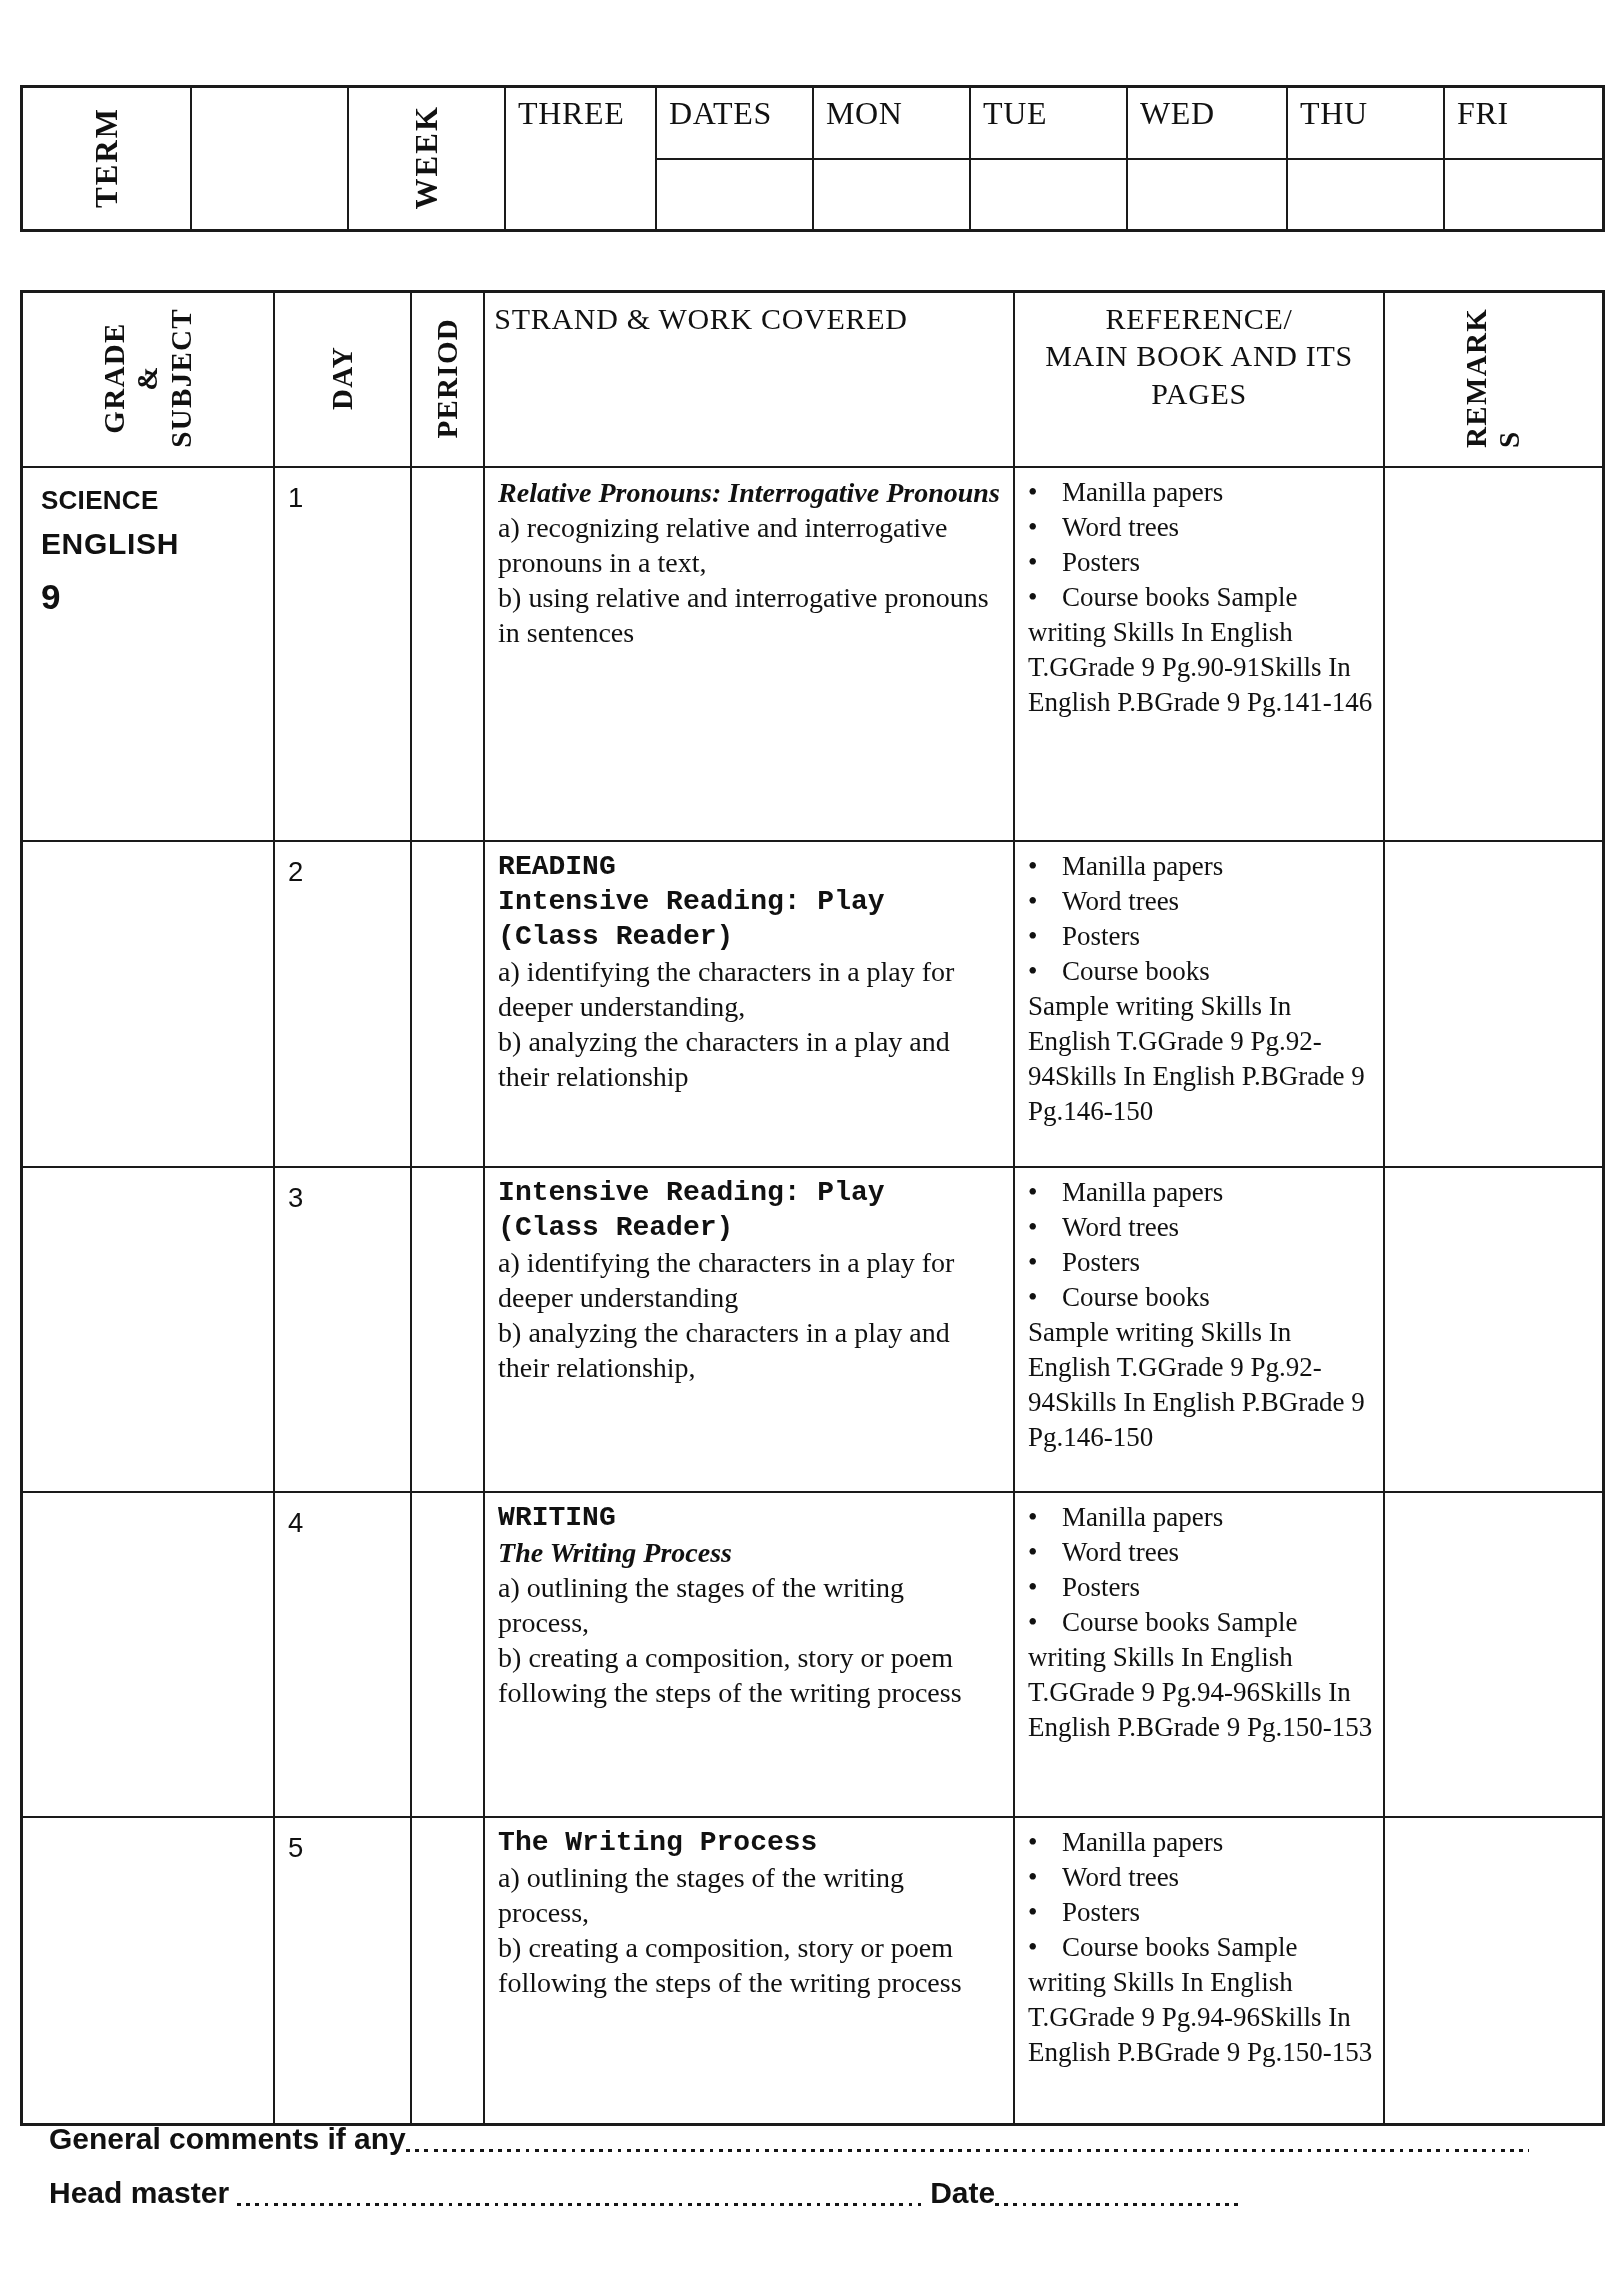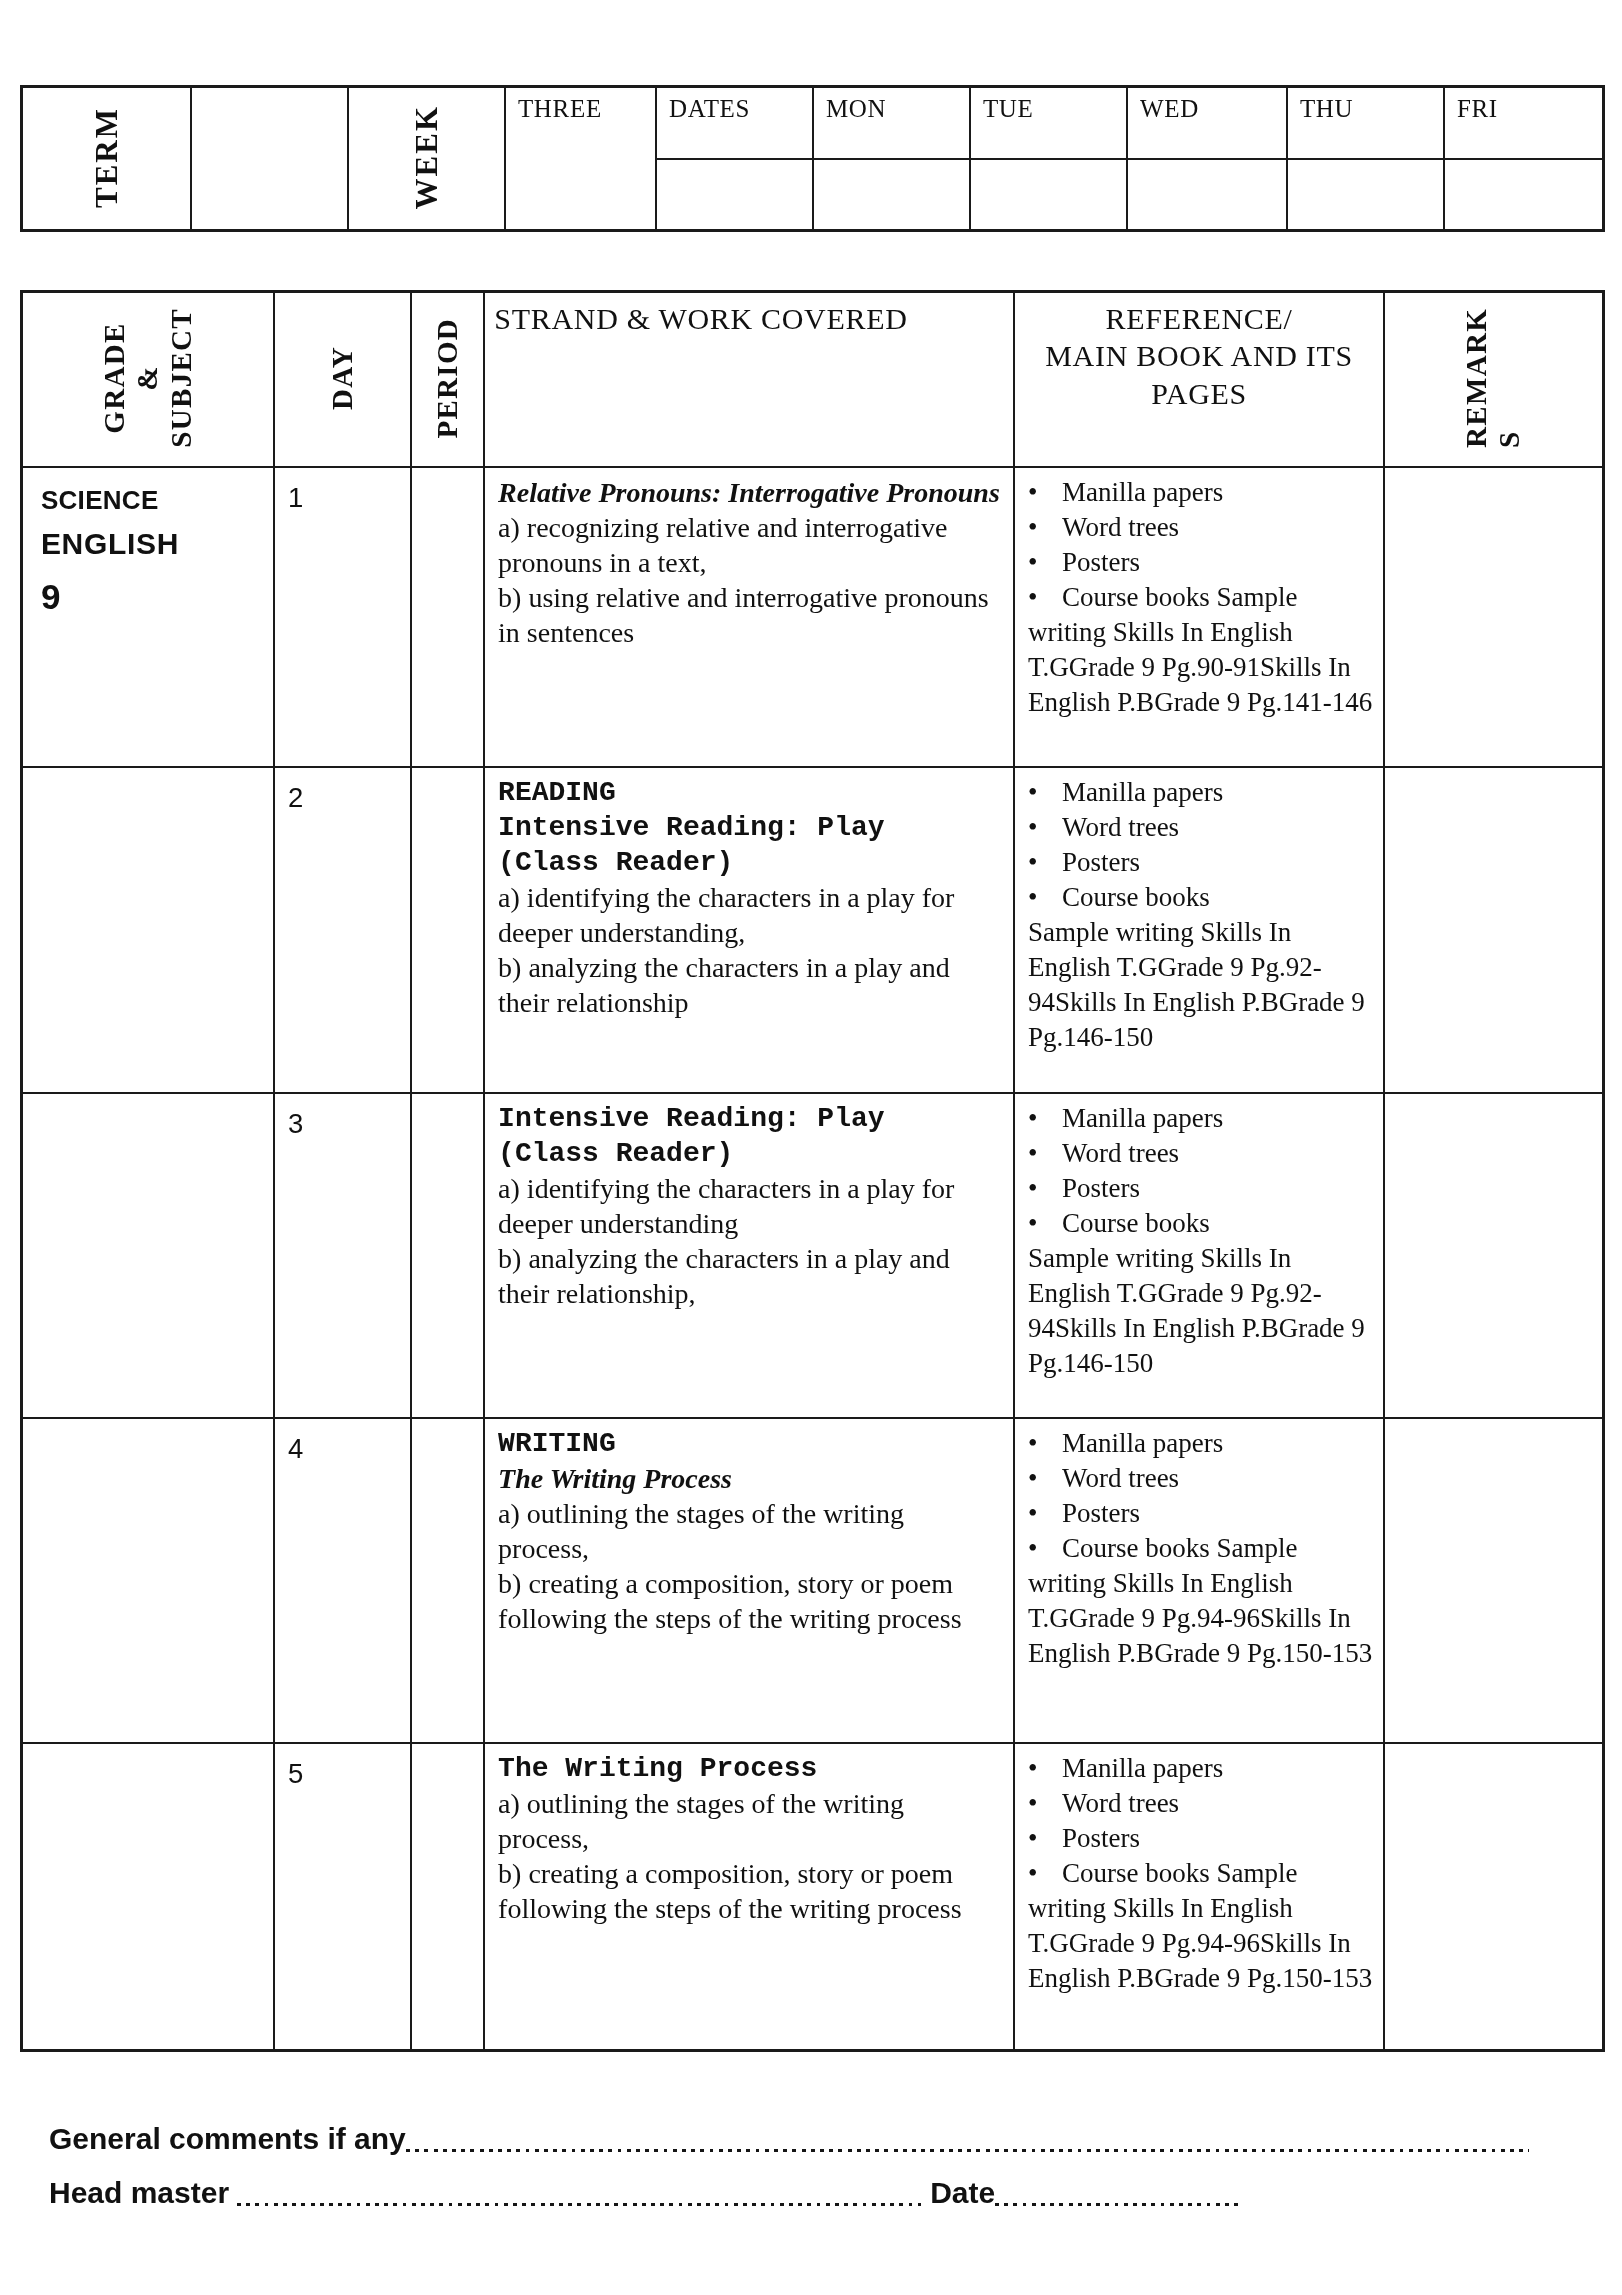--- a/index.html
+++ b/index.html
@@ -14,21 +14,21 @@
   
   table { border-collapse:collapse; table-layout:fixed; background:#fff; }
   td { border:2px solid #1a1a1a; vertical-align:top; overflow:hidden; }
   table.bordered { border:3.3px solid #1a1a1a; }
 
   
   .top-table { position:absolute; left:19.6px; top:85px; width:1582px; }
   .top-table td { height:72px; }
   .top-label {
     font-family:"Liberation Serif","DejaVu Serif",serif;
-    font-size:25px; letter-spacing:0.7px;
+    font-size:32px; letter-spacing:0.7px;
     padding:6.5px 0 0 11.8px;
   }
   .vcell { vertical-align:middle; text-align:center; }
   .vtext {
     display:inline-block;
     writing-mode:vertical-rl;
     transform:rotate(180deg);
     font-family:"Liberation Serif","DejaVu Serif",serif;
     font-weight:700;
     font-size:31px; letter-spacing:2px;
@@ -158,21 +158,21 @@
         <div>MAIN BOOK AND ITS PAGES</div>
       </td>
       <td class="vcell hvcell remarks-head">
         <span class="vtext">
           <div>REMARK</div>
           <div>S</div>
         </span>
       </td>
     </tr>
 
-    <tr style="height:300px">
+    <tr style="height:374px">
       <td class="subject-cell">
         <div class="subj-line1">SCIENCE</div>
         <div class="subj-line2">ENGLISH</div>
         <div class="subj-line3">9</div>
       </td>
       <td class="day-cell">1</td>
       <td></td>
       <td class="strand-cell">
         <div class="body-text s-bold-italic">Relative Pronouns: Interrogative Pronouns</div>
         <div class="body-text">a) recognizing relative and interrogative pronouns in a text,</div>

